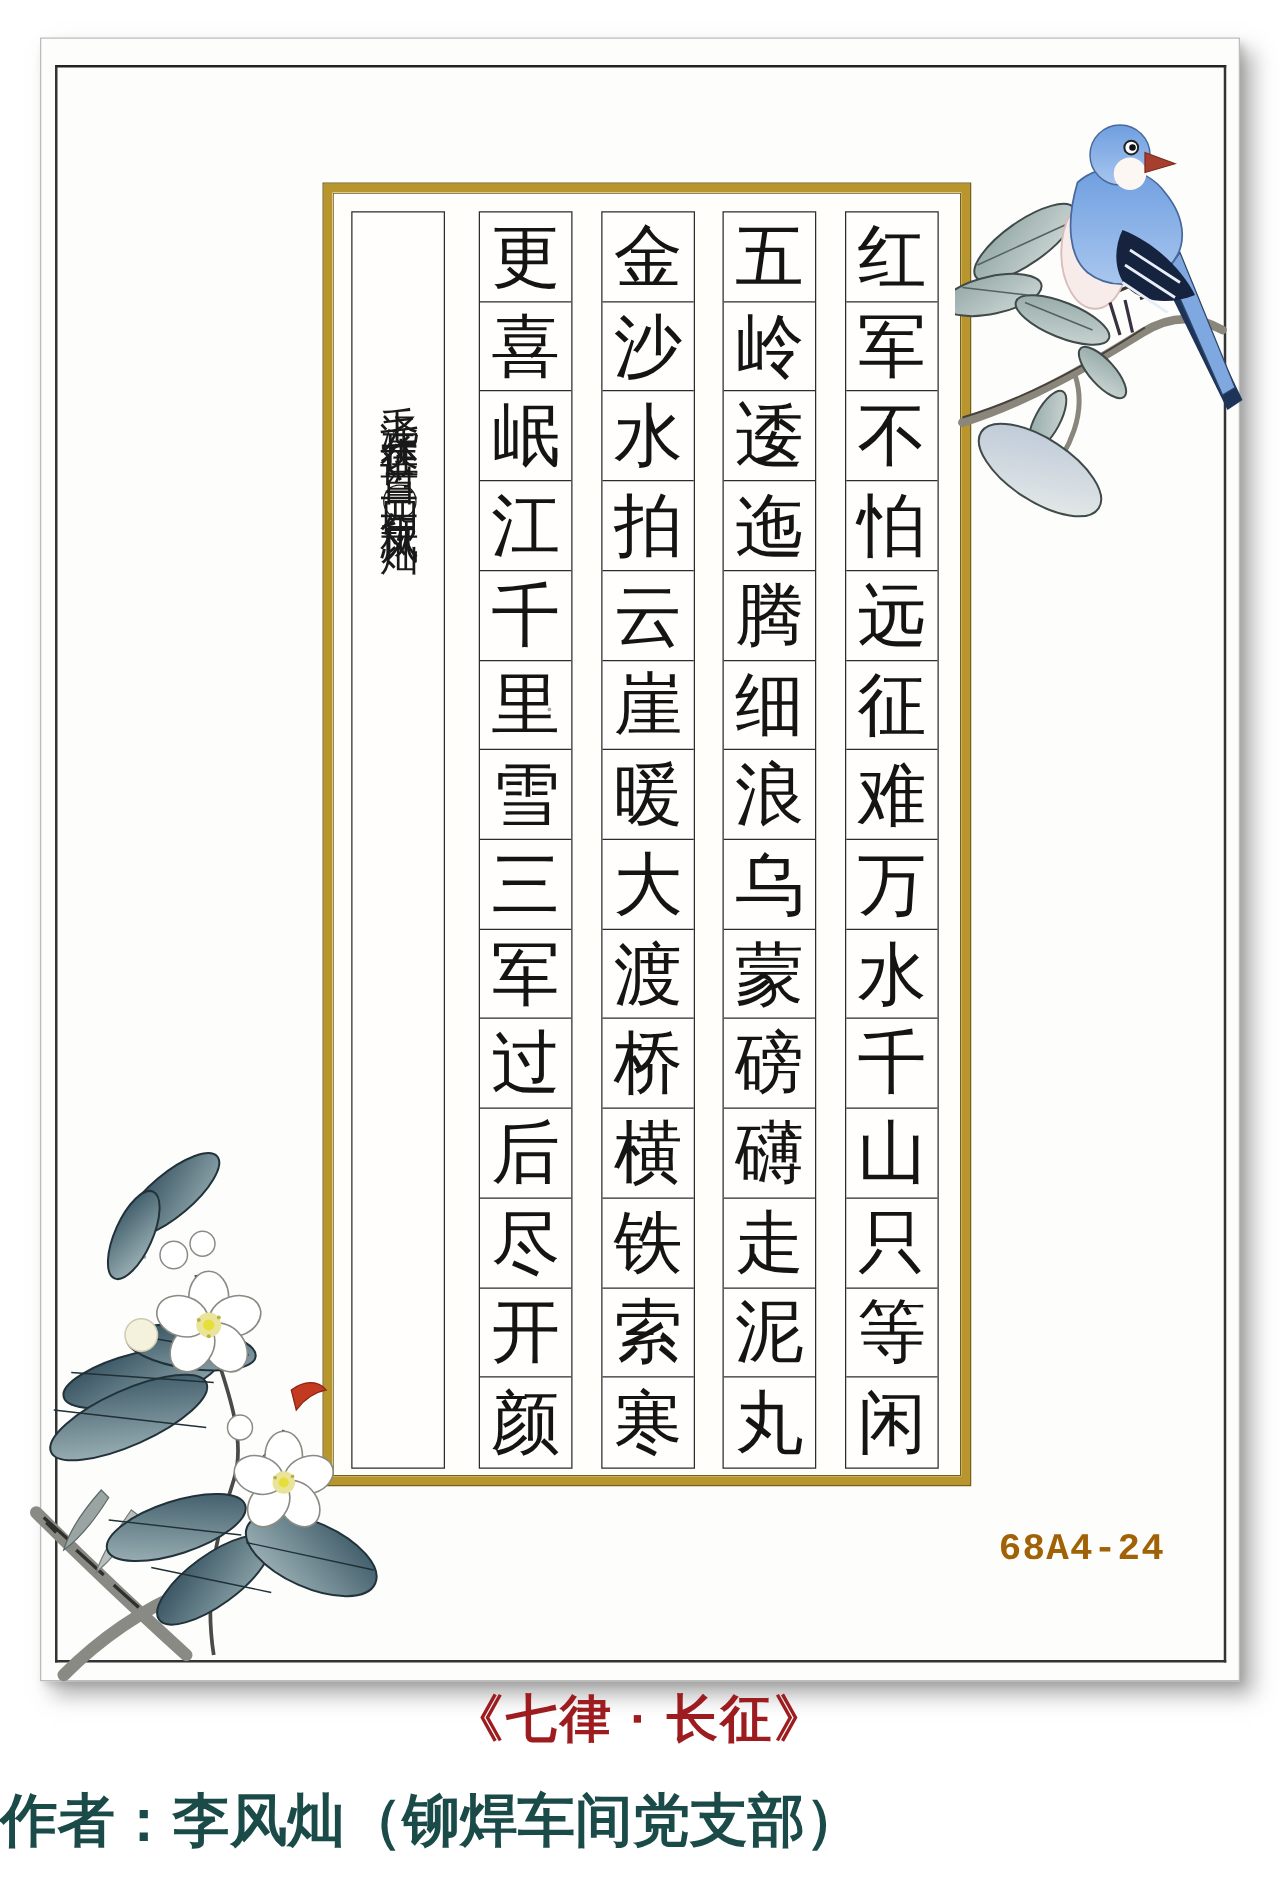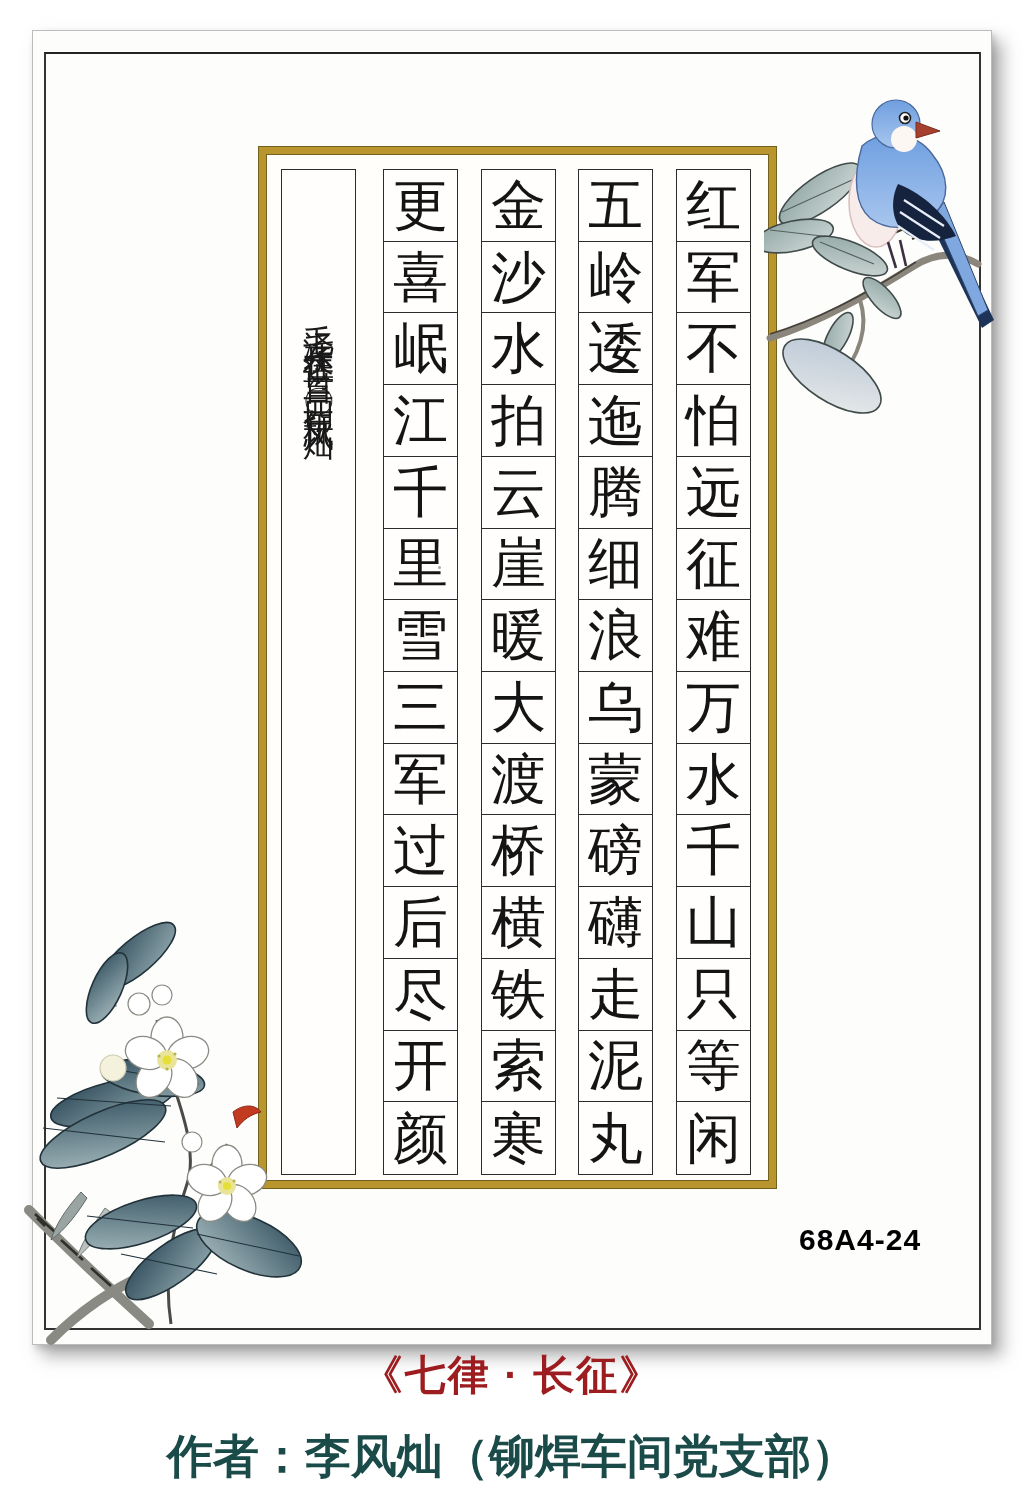--- a/index.html
+++ b/index.html
@@ -32,29 +32,29 @@
   
   .signature-box{position:absolute;left:15px;top:15px;width:73px;height:1004px;
          border:1.5px solid #2c2c2c;background:#fffefc;
          display:flex;justify-content:center;}
   .signature-text{writing-mode:vertical-rl;text-orientation:upright;
          margin-top:130px;font-family:"DejaVu Serif",serif;
          font-size:31px;line-height:1;letter-spacing:7px;color:#191919;}
 
   
   .code-label{position:absolute;left:766px;top:1192px;
-         font-family:Liberation Sans, sans-serif;font-size:30px;font-weight:600;
-         color:#000000;letter-spacing:1px;}
+         font-family:Liberation Mono, monospace;font-size:30px;font-weight:600;
+         color:#a16207;letter-spacing:1px;}
 
   
   .caption-title{position:absolute;left:0;top:1352px;width:1024px;
          text-align:center;font-weight:bold;font-size:41px;line-height:1.15;
          letter-spacing:2px;}
   .caption-author{position:absolute;left:0;top:1430px;width:1024px;
-         text-align:center;font-weight:bold;font-size:46px;line-height:1.15;}
+         text-align:left;font-weight:bold;font-size:46px;line-height:1.15;}
 
   
   .bird-svg{position:absolute;left:731px;top:53px;width:242px;height:362px;z-index:6;}
   .flower-svg{position:absolute;left:-12px;top:861px;width:324px;height:456px;z-index:6;}
   .speck{position:absolute;width:3px;height:3px;border-radius:50%;background:#6f6f6f;opacity:.6;}
 </style>
 </head>
 <body>
 
 <div class="paper">

